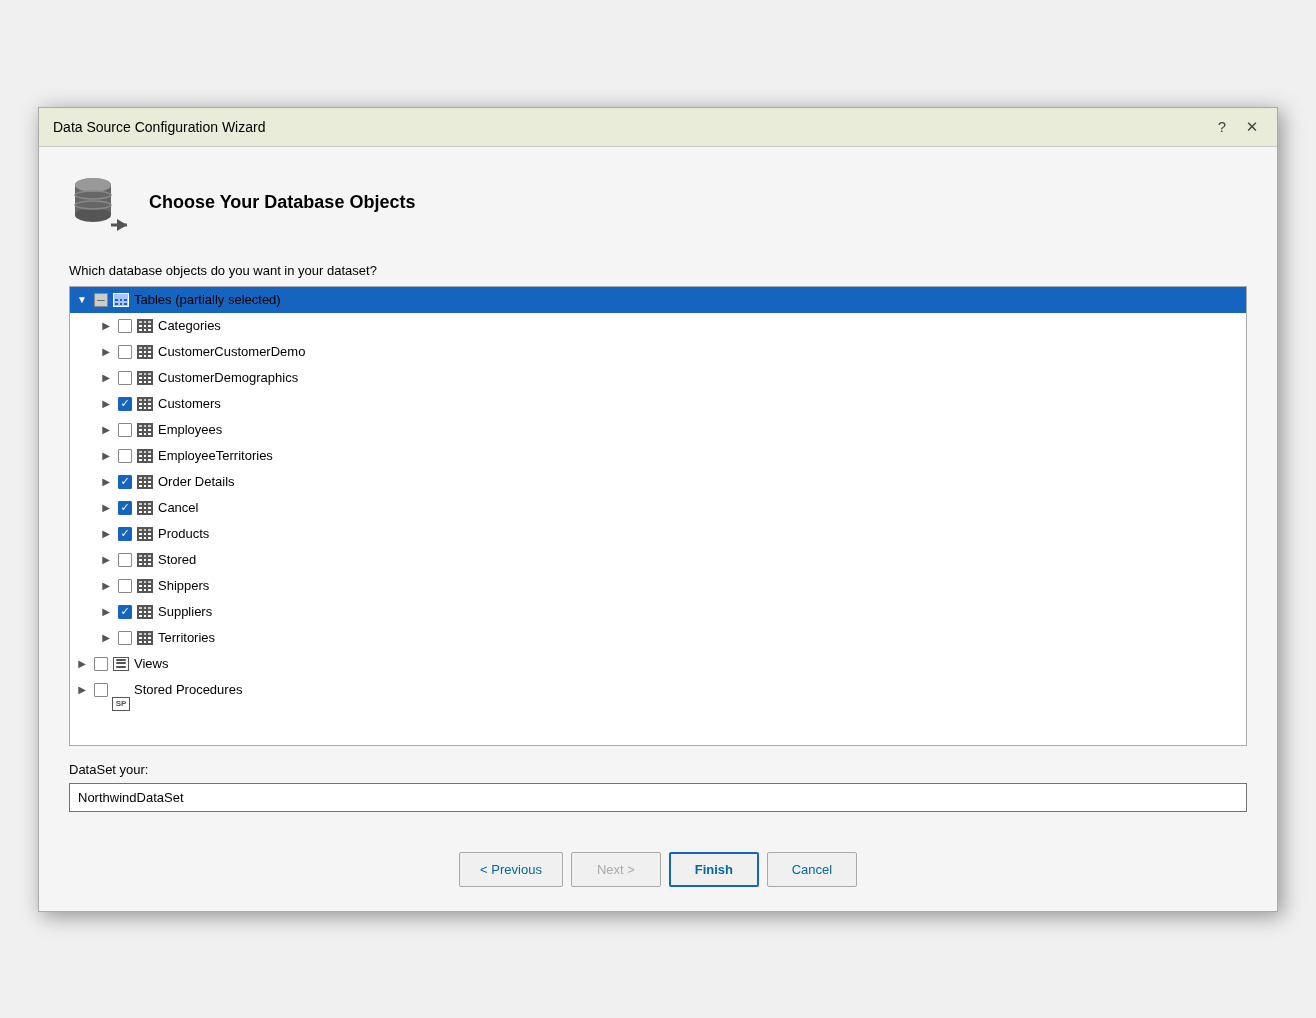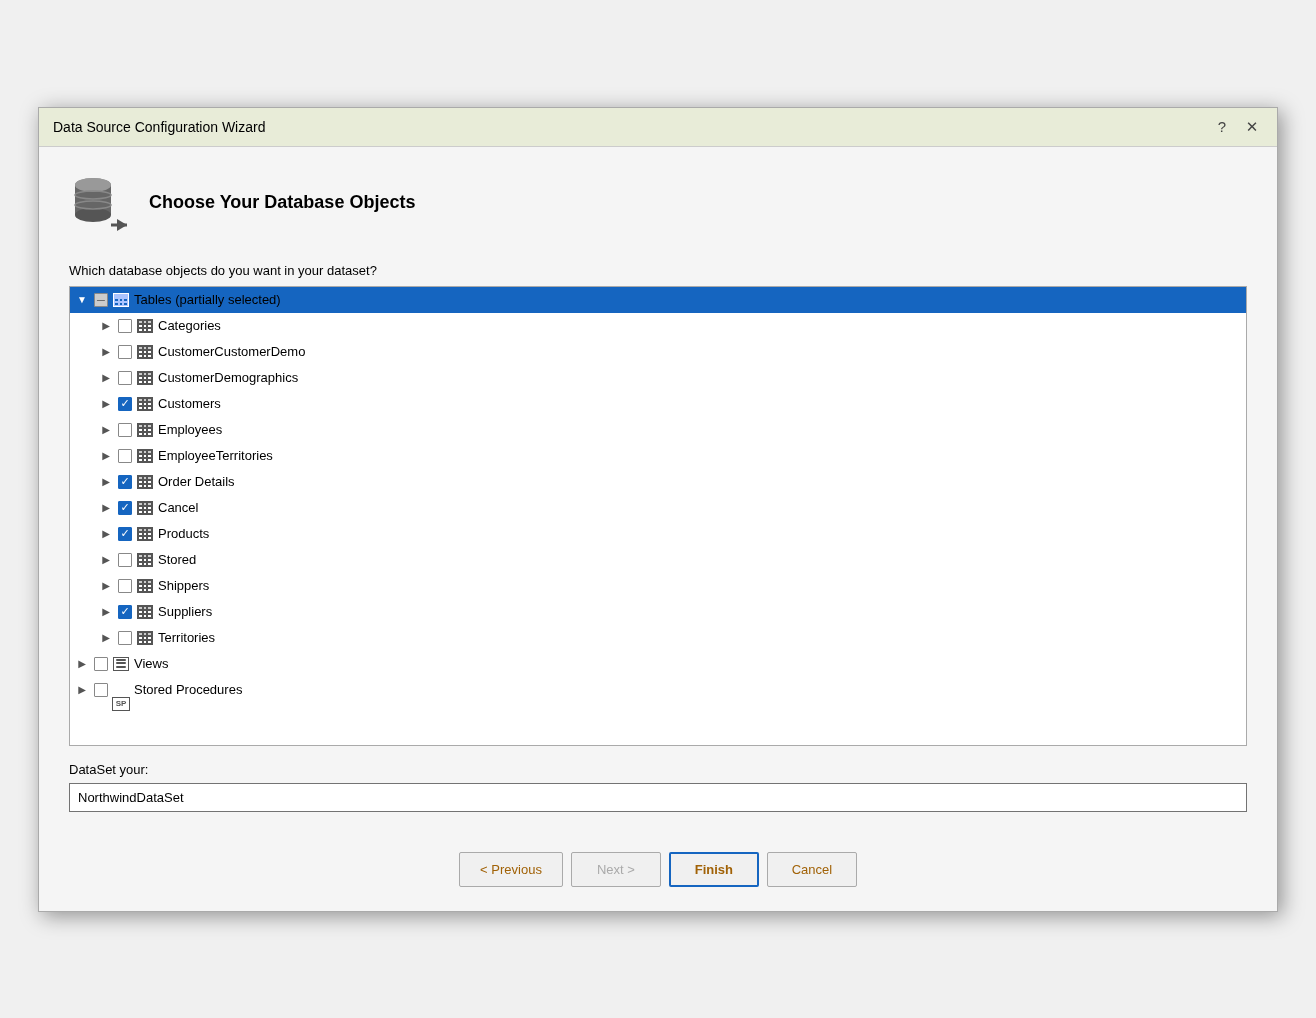--- a/index.html
+++ b/index.html
@@ -213,21 +213,21 @@
       padding: 20px 30px 24px 30px;
       background: #f5f5f5;
     }
     .btn {
       min-width: 90px;
       padding: 8px 20px;
       font-size: 13px;
       cursor: pointer;
       border: 1px solid #aaa;
       background: #f0f0f0;
-      color: #a16207;
+      color: #0369a1;
       border-radius: 2px;
     }
     .btn:disabled { color: #aaa; cursor: default; }
     .btn.primary {
       border: 2px solid #1565c0;
       background: #f0f0f0;
       font-weight: bold;
     }
     .tree-container::-webkit-scrollbar { width: 12px; }
     .tree-container::-webkit-scrollbar-track { background: #f0f0f0; }

